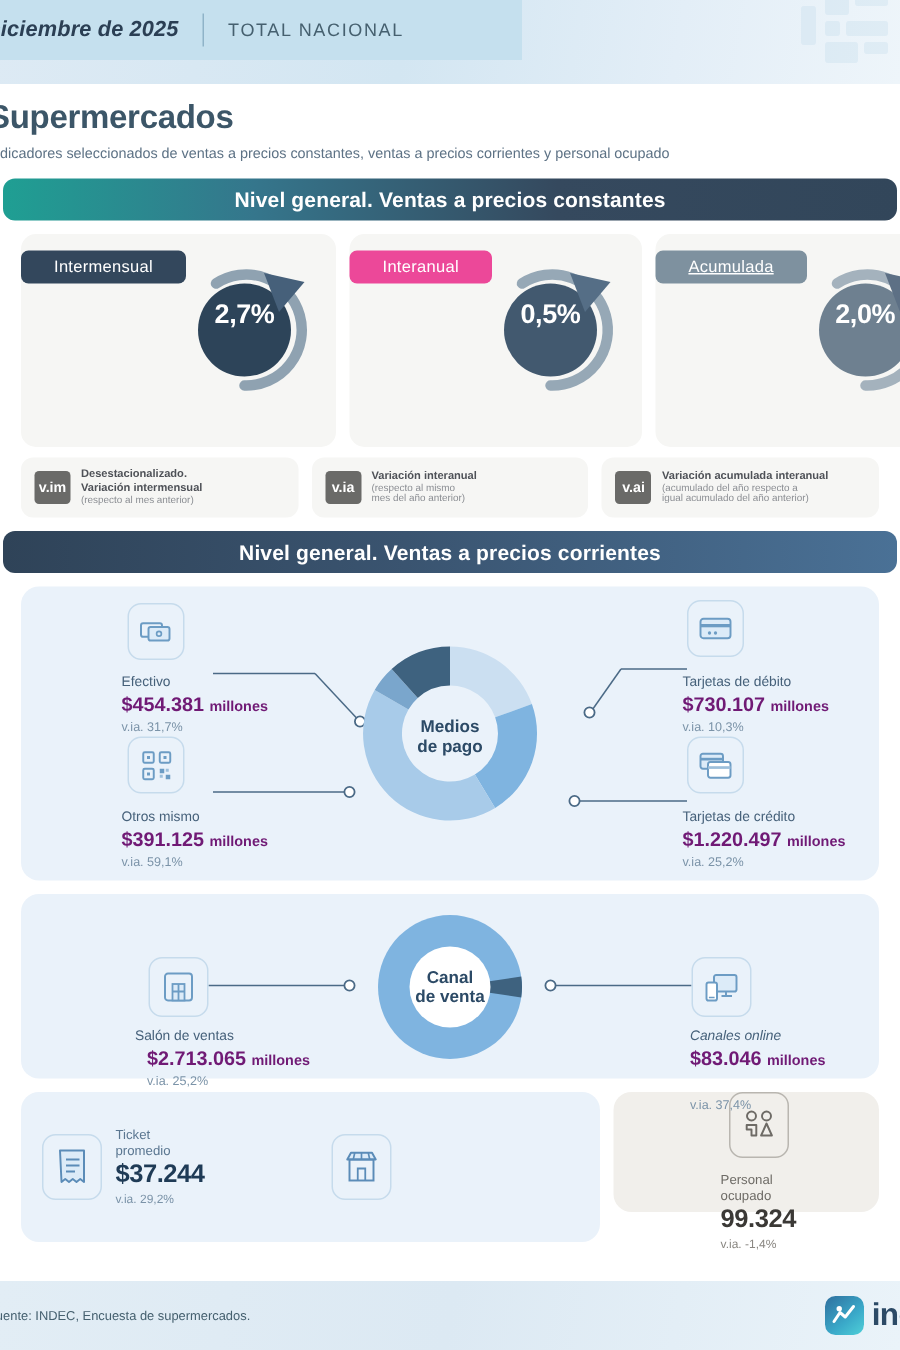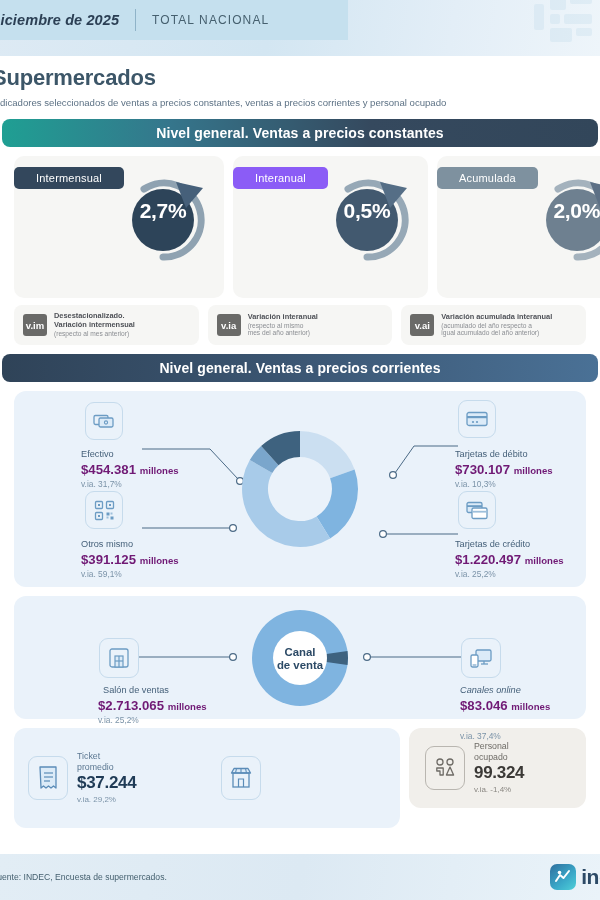--- a/index.html
+++ b/index.html
@@ -67,27 +67,27 @@
   .gauge-card {
     flex: 1; background: #f6f6f4; border-radius: 10px;
     height: 142px; display: flex; flex-direction: row; align-items: flex-start;
     padding-top: 11px;
   }
   .pill {
     border-radius: 5px; color: #fff; font-size: 11px;
     padding: 5px 22px; letter-spacing: .2px;
   }
   .pill-1 { background: #33475c; }
-  .pill-2 { background: #8b5cf6; }
-  .pill-3 { background: #7e919f; }
+  .pill-2 { background: #ec4899; }
+  .pill-3 { background: #7e919f; text-decoration: underline; }
   .gauge-wrap { position: relative; width: 100px; height: 95px; margin-top: 2px; }
   .gauge-wrap svg { position: absolute; left: 0; top: 0; }
   .gauge-value {
     position: absolute; left: 6px; top: 30px; width: 66px;
-    text-align: center; color: #fff; font-size: 21px; font-weight: bold;
+    text-align: center; color: #fff; font-size: 18px; font-weight: bold;
     letter-spacing: -.3px;
   }
 
   
   .legend-row { display: flex; gap: 9px; margin: 7px 14px 0 14px; }
   .legend-card {
     flex: 1; background: #f6f6f4; border-radius: 8px;
     height: 40px; display: flex; align-items: center; padding: 0 9px;
   }
   .legend-badge {
@@ -137,21 +137,21 @@
     width: 40px; height: 44px; border: 1.4px solid #c6dbec; border-radius: 9px;
     display: flex; align-items: center; justify-content: center; flex-shrink: 0;
   }
   .stat-text { line-height: 1.22; }
   .stat-label { font-size: 8.8px; color: #5b7governor; }
   .stat-label { font-size: 8.8px; color: #5b7791; }
   .stat-value { font-size: 17px; font-weight: bold; color: #1f3b56; letter-spacing: -.3px; margin-top: 1px; }
   .stat-via { font-size: 8px; color: #7b93a8; margin-top: 1px; }
   .stats-right {
     width: 177px; background: #f1efeb; border-radius: 12px; height: 80px;
-    display: flex; align-items: center; gap: 9px; padding-left: 16px;
+    display: flex; align-items: center; gap: 9px; padding-left: 16px; flex-direction: column;
   }
   .stat-icon-grey { border-color: #b9b6b0; }
   .stats-right .stat-label { color: #6e6b66; }
   .stats-right .stat-value { color: #3b3936; }
   .stats-right .stat-via { color: #8a8782; }
 
   
   .footer {
     position: absolute; left: 0; bottom: 0; width: 600px; height: 46px;
     background: linear-gradient(100deg,#e2edf5 0%, #dce9f3 50%, #eaf3f9 100%);
@@ -294,20 +294,24 @@
 
         <path d="M 54.6 -19.6 A 58 58 0 0 1 30.1 49.6 L 16.6 27.4 A 32 32 0 0 0 30.1 -10.8 Z" fill="#7fb4e0"></path>
 
         <path d="M 30.1 49.6 A 58 58 0 0 1 -50.2 -29.0 L -27.7 -16.0 A 32 32 0 0 0 16.6 27.4 Z" fill="#a8cbe9"></path>
 
         <path d="M -50.2 -29.0 A 58 58 0 0 1 -38.9 -43.0 L -21.5 -23.7 A 32 32 0 0 0 -27.7 -16.0 Z" fill="#7aa6cc"></path>
 
         <path d="M -38.9 -43.0 A 58 58 0 0 1 0 -58 L 0 -32 A 32 32 0 0 0 -21.5 -23.7 Z" fill="#3e627f"></path>
       </g>
     </svg>
+    <div class="donut-center-label" style="left:236px; top:88px; width:100px;">
+      <div>Medios</div>
+      <div>de pago</div>
+    </div>
 
     <div class="icon-box" style="left:71px; top:11px;">
       <svg width="22" height="18" viewBox="0 0 22 18">
         <rect x="1" y="3.5" width="14" height="9" rx="1.4" fill="none" stroke="#6c9cc4" stroke-width="1.3"></rect>
         <rect x="6" y="6" width="14" height="9" rx="1.4" fill="#dcebf8" stroke="#6c9cc4" stroke-width="1.3"></rect>
         <circle cx="13" cy="10.5" r="1.6" fill="none" stroke="#6c9cc4" stroke-width="1.1"></circle>
       </svg>
     </div>
     <div class="item-label" style="left:67px; top:58px;">Efectivo</div>
     <div class="item-value" style="left:67px; top:71px;"><span>$454.381</span> <span class="unit">millones</span></div>
@@ -377,21 +381,21 @@
     </div>
 
     <div class="icon-box" style="left:85px; top:42px; width:40px; height:40px;">
       <svg width="22" height="22" viewBox="0 0 22 22">
         <rect x="2" y="2" width="18" height="18" rx="2" fill="none" stroke="#6c9cc4" stroke-width="1.3"></rect>
         <rect x="7" y="9" width="8" height="11" fill="#dcebf8" stroke="#6c9cc4" stroke-width="1.2"></rect>
         <line x1="11" y1="9" x2="11" y2="20" stroke="#6c9cc4" stroke-width="1.2"></line>
         <line x1="7" y1="14" x2="15" y2="14" stroke="#6c9cc4" stroke-width="1.2"></line>
       </svg>
     </div>
-    <div class="item-label" style="left:89px; top:89px;">Salón de ventas</div>
+    <div class="item-label" style="left:76px; top:89px;">Salón de ventas</div>
     <div class="item-value" style="left:84px; top:102px;"><span>$2.713.065</span> <span class="unit">millones</span></div>
     <div class="item-via" style="left:84px; top:119px;">v.ia. 25,2%</div>
 
     <div class="icon-box" style="left:447px; top:42px; width:40px; height:40px;">
       <svg width="22" height="21" viewBox="0 0 22 21">
         <rect x="6" y="2" width="15" height="11" rx="1.4" fill="#dcebf8" stroke="#6c9cc4" stroke-width="1.3"></rect>
         <line x1="11" y1="16" x2="18" y2="16" stroke="#6c9cc4" stroke-width="1.3"></line>
         <line x1="14" y1="13" x2="14" y2="16" stroke="#6c9cc4" stroke-width="1.3"></line>
         <rect x="1" y="7" width="7" height="12" rx="1.4" fill="#ffffff" stroke="#6c9cc4" stroke-width="1.3"></rect>
         <line x1="2.6" y1="17" x2="6.4" y2="17" stroke="#6c9cc4" stroke-width="1.1"></line>

